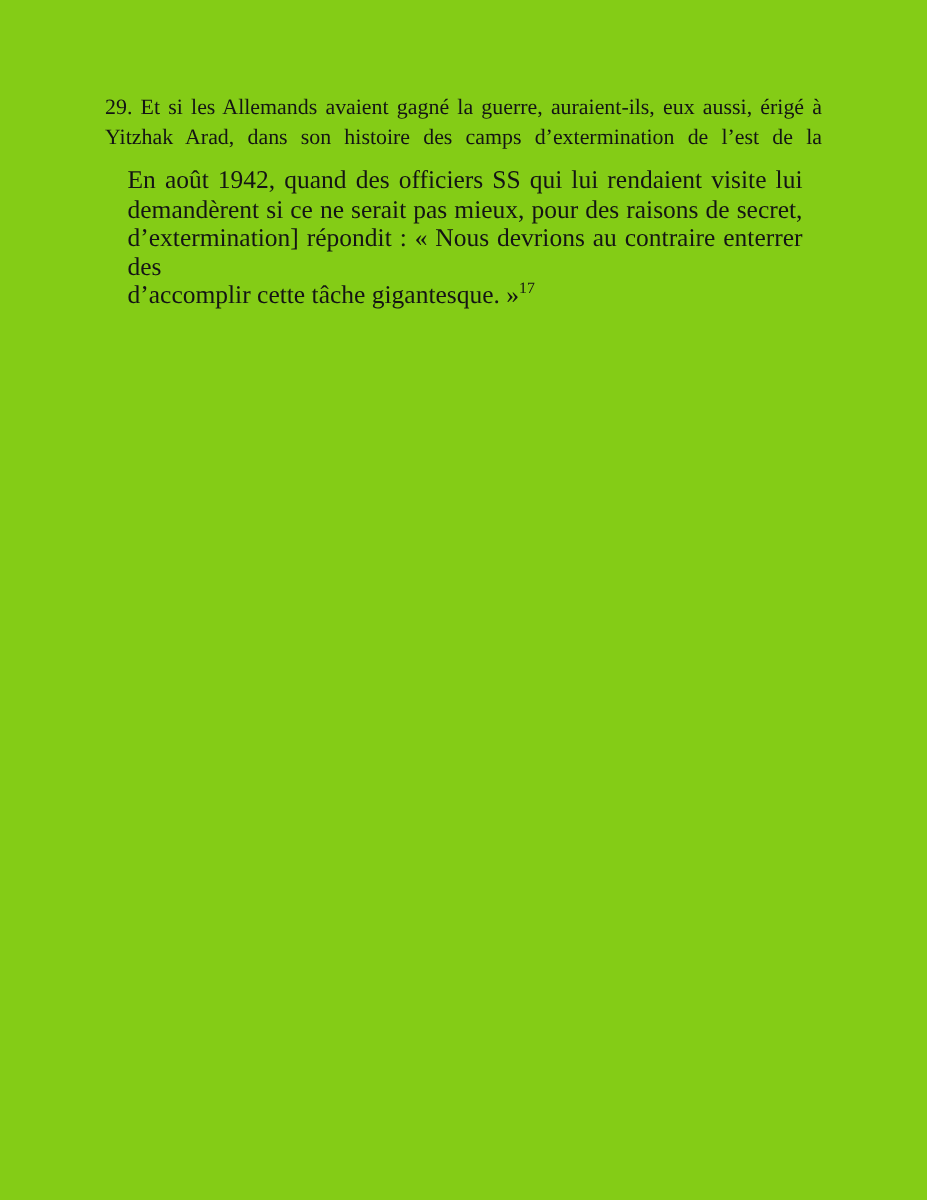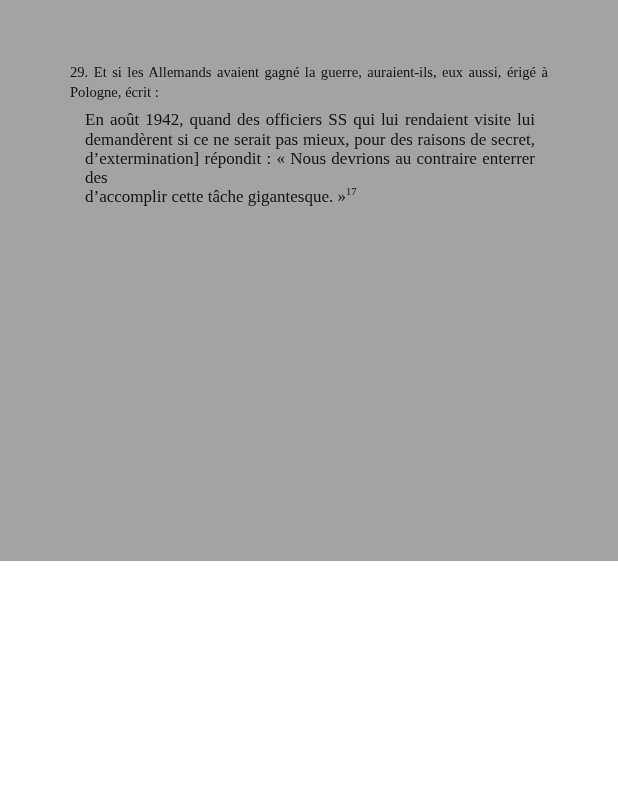--- a/index.html
+++ b/index.html
@@ -4,22 +4,22 @@
 <title>Document Page</title>
 <style>
   html, body {
     margin: 0;
     padding: 0;
     background: #ffffff;
   }
   .page {
     position: relative;
     width: 618px;
-    height: 561px;
-    background: #a3a3a3;
+    height: 800px;
+    background: #84cc16;
     overflow: hidden;
     font-family: "Liberation Serif", "DejaVu Serif", serif;
     color: #141414;
     -webkit-font-smoothing: antialiased;
   }
   .content-column {
     position: absolute;
     left: 70px;
     top: 62px;
     width: 478px;
@@ -66,21 +66,21 @@
   }
 </style>
 </head>
 <body>
 
 <div class="page">
   <div class="content-column">
 
     <p class="numbered-paragraph">
       <span class="just-line">29. Et si les Allemands avaient gagné la guerre, auraient-ils, eux aussi, érigé à</span>
-      <span class="just-line-end">Pologne, écrit :</span>
+      <span class="just-line">Yitzhak Arad, dans son histoire des camps d’extermination de l’est de la</span>
     </p>
 
     <blockquote class="blockquote">
       <p>
         <span class="just-line">En août 1942, quand des officiers SS qui lui rendaient visite lui</span>
         <span class="just-line">demandèrent si ce ne serait pas mieux, pour des raisons de secret,</span>
         <span class="just-line">d’extermination] répondit : « Nous devrions au contraire enterrer des</span>
         <span class="just-line-end"><span>d’accomplir cette tâche gigantesque. »</span><sup class="footnote-ref">17</sup></span>
       </p>
     </blockquote>

